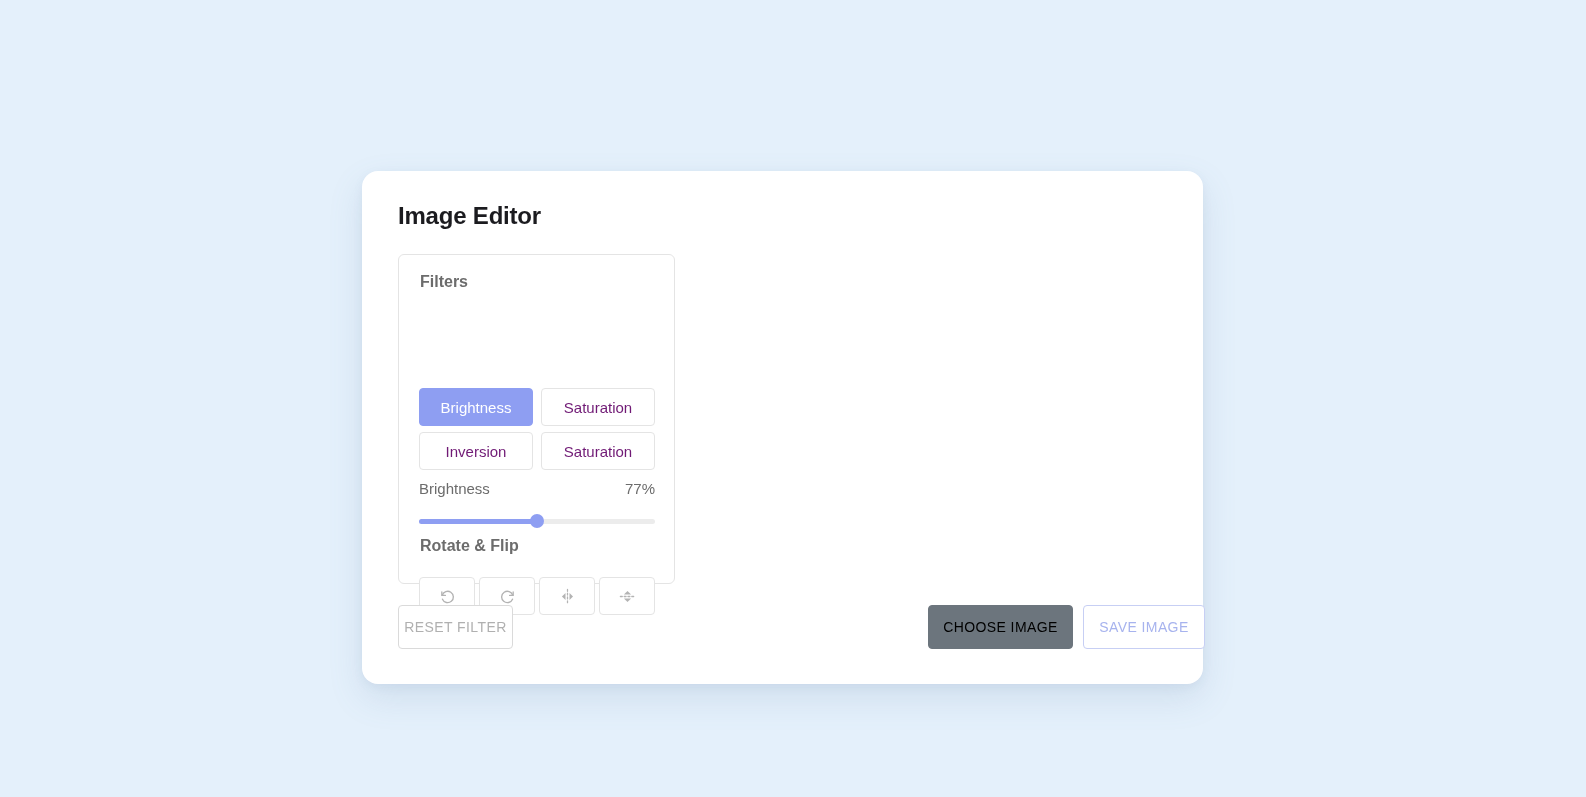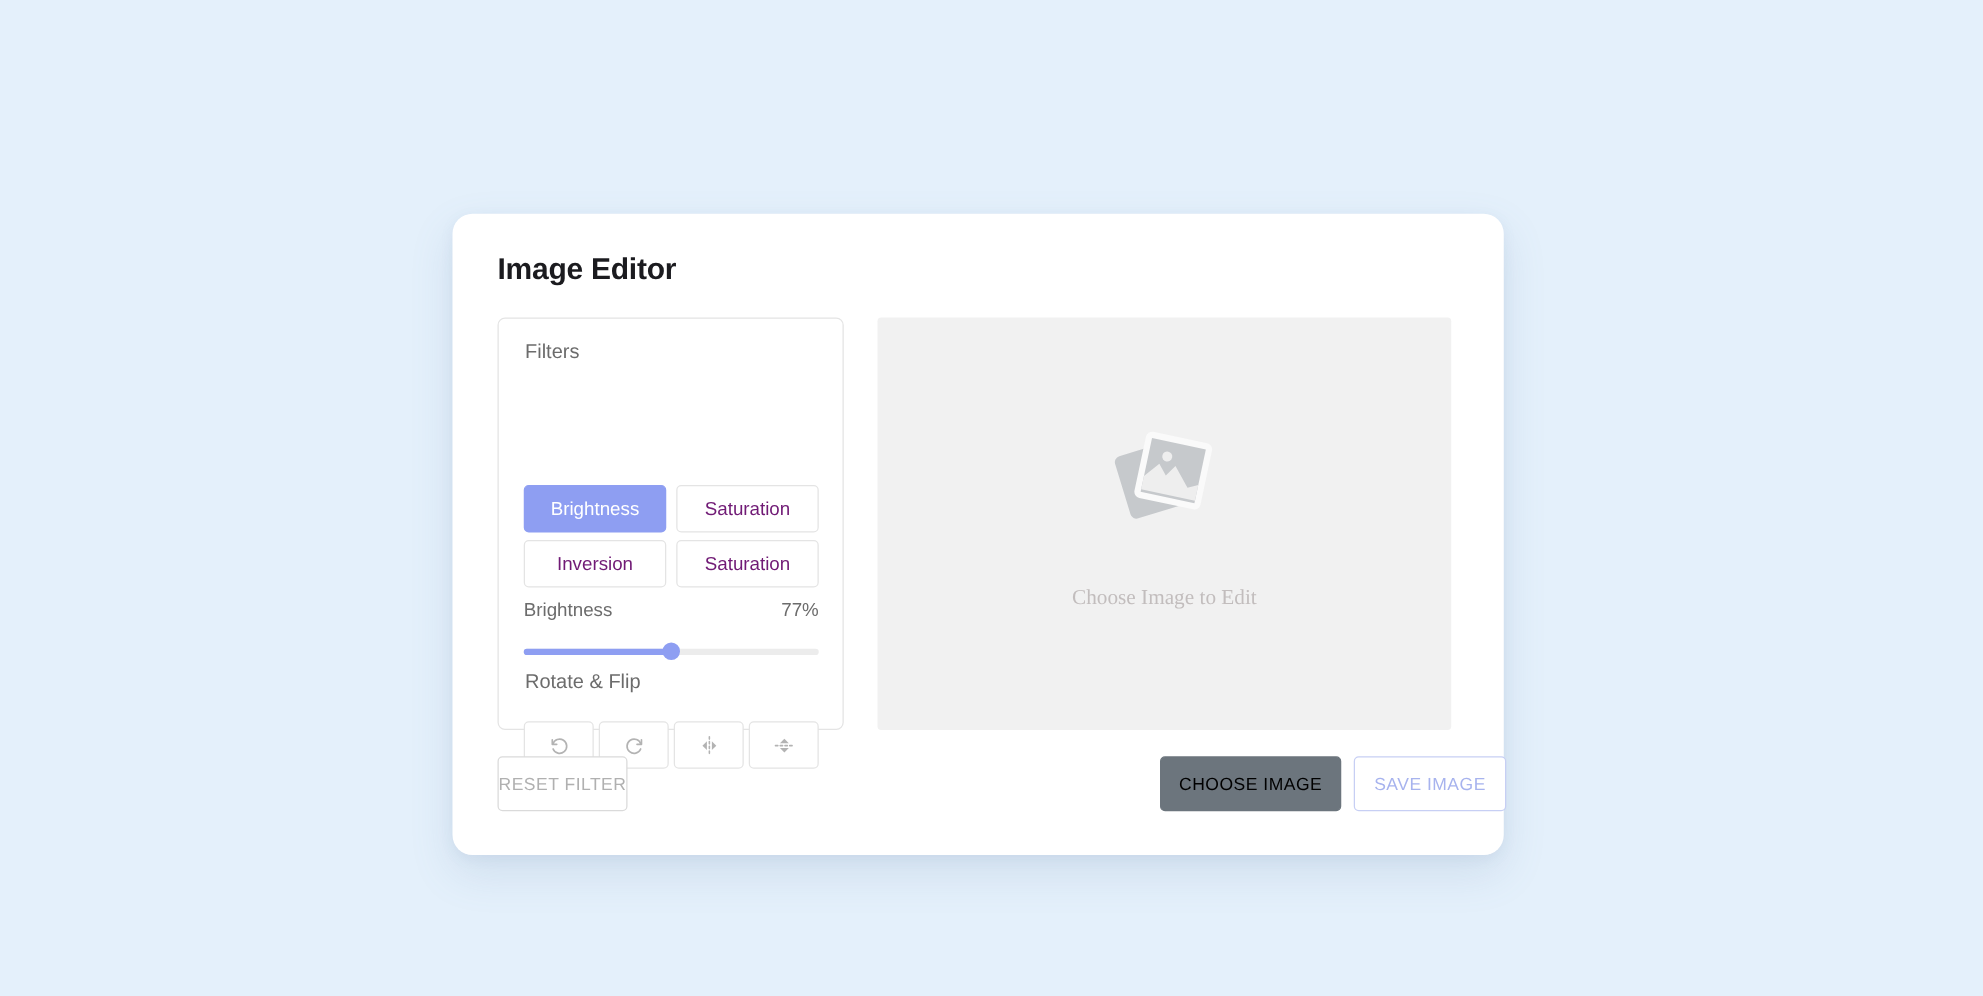--- a/index.html
+++ b/index.html
@@ -47,21 +47,21 @@
     top: 83px;
     width: 277px;
     height: 330px;
     border: 1px solid #e4e4e4;
     border-radius: 6px;
   }
 
   .section-heading {
     font-size: 16px;
     color: #6c6c6c;
-    font-weight: normal;
+    font-weight: bold;
   }
 
   #filters-heading {
     position: absolute;
     left: 21px;
     top: 18px;
   }
 
   
   #filter-options {
@@ -219,21 +219,21 @@
     display: flex;
     align-items: center;
     justify-content: center;
     white-space: nowrap;
   }
 
   #reset-filter-button {
     position: absolute;
     left: 0;
     top: 0;
-    width: 104px;
+    width: 115px;
     background: #ffffff;
     border: 1px solid #dadada;
     color: #b0b0b0;
     text-align: center;
   }
 
   #choose-image-button {
     position: absolute;
     left: 530px;
     top: 0;
@@ -322,36 +322,20 @@
             <line x1="3" y1="12" x2="21" y2="12" stroke-dasharray="2.4 2.4"></line>
             <path d="M7.5 9.5 12 5l4.5 4.5z" fill="#b3b3b3" stroke="none"></path>
             <path d="M7.5 14.5 12 19l4.5-4.5z" fill="#b3b3b3" stroke="none"></path>
           </svg>
         </span>
       </button>
 
     </div>
   </div>
 
-  <div id="preview-panel">
-    <span id="preview-icon">
-      <svg width="96" height="90" viewBox="0 0 96 90">
-        <g transform="rotate(-17 48 45)">
-          <rect x="13" y="18" width="52" height="52" rx="5" fill="#c6c9cc"></rect>
-        </g>
-        <g transform="rotate(12 52 42)">
-          <rect x="27" y="12" width="54" height="54" rx="5" fill="#fafafa"></rect>
-          <rect x="32" y="17" width="44" height="44" fill="#c6c9cc"></rect>
-          <path d="M32 48 l10-12 7 8 6-9 13 15 8 -4 v13 h-44z" fill="#eeeeee"></path>
-          <circle cx="47" cy="29" r="4" fill="#eeeeee"></circle>
-        </g>
-      </svg>
-    </span>
-    <span id="preview-text">Choose Image to Edit</span>
-  </div>
 
   <div id="footer">
     <button id="reset-filter-button" class="btn">RESET FILTER</button>
     <button id="choose-image-button" class="btn">CHOOSE IMAGE</button>
     <button id="save-image-button" class="btn">SAVE IMAGE</button>
   </div>
 
 </div>
 
 </body></html>

